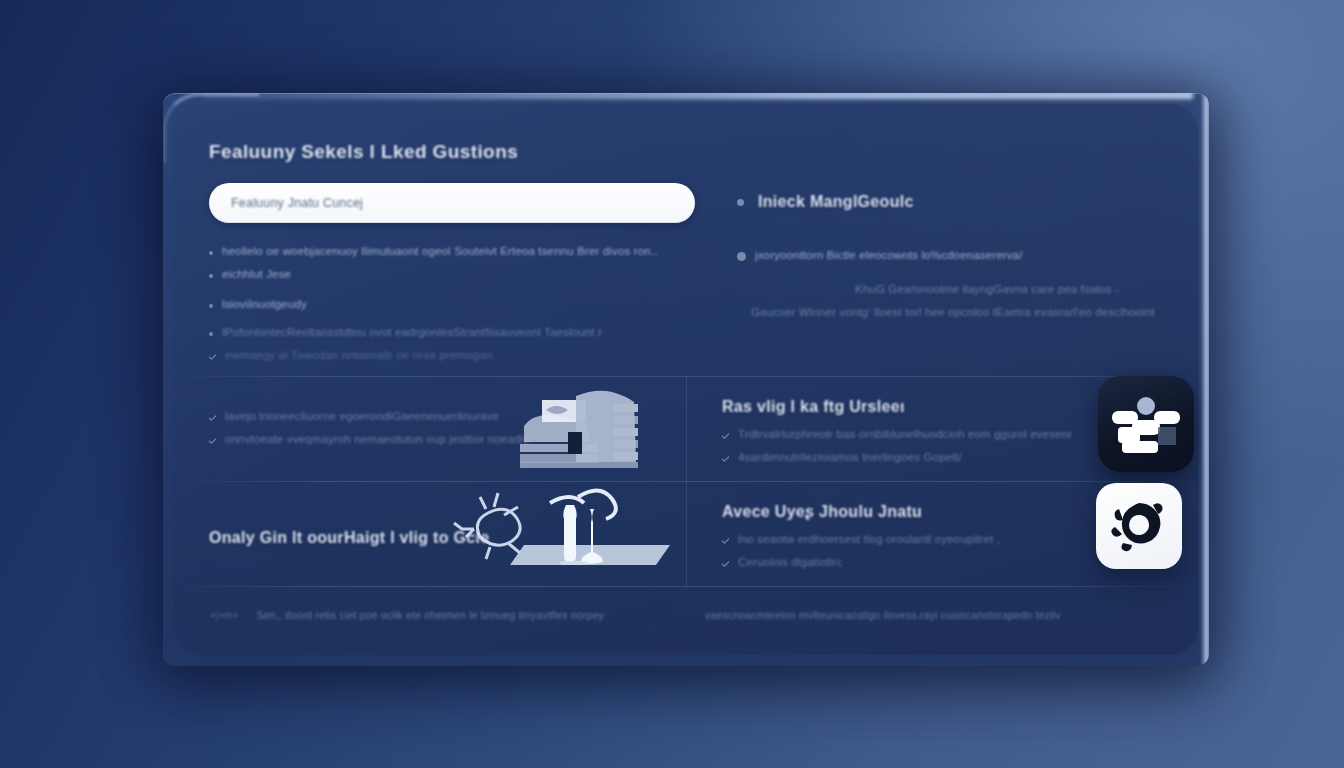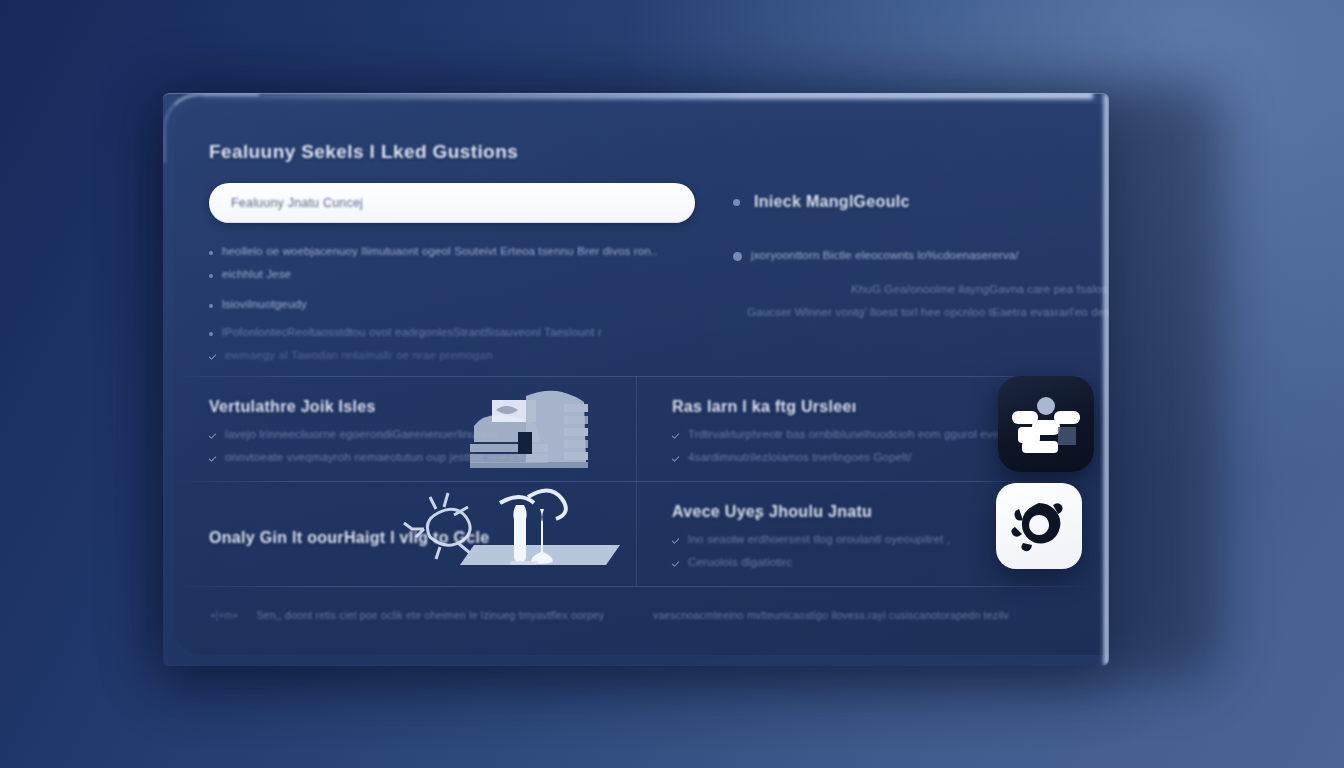--- a/index.html
+++ b/index.html
@@ -24,22 +24,22 @@
     width:1072px; height:600px;
     border-radius:42px;
     background:rgba(8,16,40,0.42);
     filter:blur(26px);
   }
 
   
   .card{
     position:absolute;
     left:163px; top:93px;
-    width:946px; height:573px;
-    border-radius:6px;
+    width:1046px; height:573px;
+    border-radius:12px;
     background:
       linear-gradient(150deg, rgba(58,86,140,0.42) 0%, rgba(40,64,112,0.30) 38%, rgba(30,50,94,0.42) 100%),
       linear-gradient(180deg, rgba(44,70,122,0.55) 0%, rgba(32,54,100,0.62) 100%);
     box-shadow:
       inset 0 1px 0 rgba(210,225,255,0.30),
       0 18px 60px rgba(6,14,38,0.45);
     overflow:hidden;
     padding-left:16px;
   }
 
@@ -321,21 +321,20 @@
     </div>
   </div>
 
   <div class="band-sep sep-a"></div>
   <div class="band-sep sep-b"></div>
   <div class="band-sep sep-c"></div>
 
   <div class="band band-1">
 
     <div class="cell">
-      <div class="blur-h2">Vertulathre Joik Isles</div>
       <div class="cell-body">
         <div class="bullet">
           <span class="dot check"></span>
           <span class="blur-line dim">lavejo lrinneecliuorne egoerondiGaeenenuerlinurave</span>
         </div>
         <div class="bullet">
           <span class="dot check"></span>
           <span class="blur-line dim">onnvtoeate vveqmayroh nemaeotutun oup jesttior noeadiy/</span>
         </div>
       </div>
@@ -355,21 +354,21 @@
             <path d="M102 54 h24 v8 h-24z" opacity="0.8"></path>
             <path d="M102 66 h24 v8 h-24z"></path>
           </g>
           <rect x="56" y="46" width="14" height="22" fill="#14203a"></rect>
           <rect x="8" y="76" width="118" height="6" fill="#9fadc6" opacity="0.8"></rect>
         </svg>
       </div>
     </div>
 
     <div class="cell right">
-      <div class="blur-h2">Ras larn l ka ftg  Ursleeı</div>
+      <div class="blur-h2">Ras vIig l ka ftg  Ursleeı</div>
       <div class="cell-body">
         <div class="bullet">
           <span class="dot check"></span>
           <span class="blur-line dim">Trdtrvalrturphreotr bas ornbiblunelhuodcioh eom ggurol evesenr</span>
         </div>
         <div class="bullet">
           <span class="dot check"></span>
           <span class="blur-line dim">4sardimnutrilezloiamos tnerlingoes Gopelt/</span>
         </div>
       </div>

